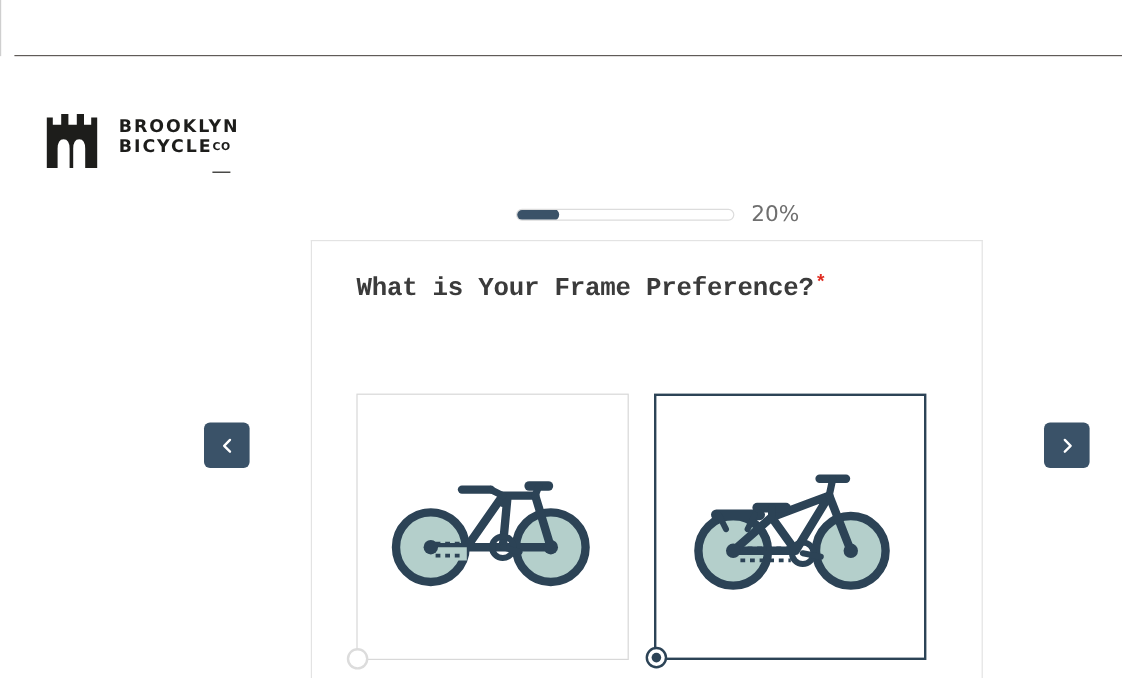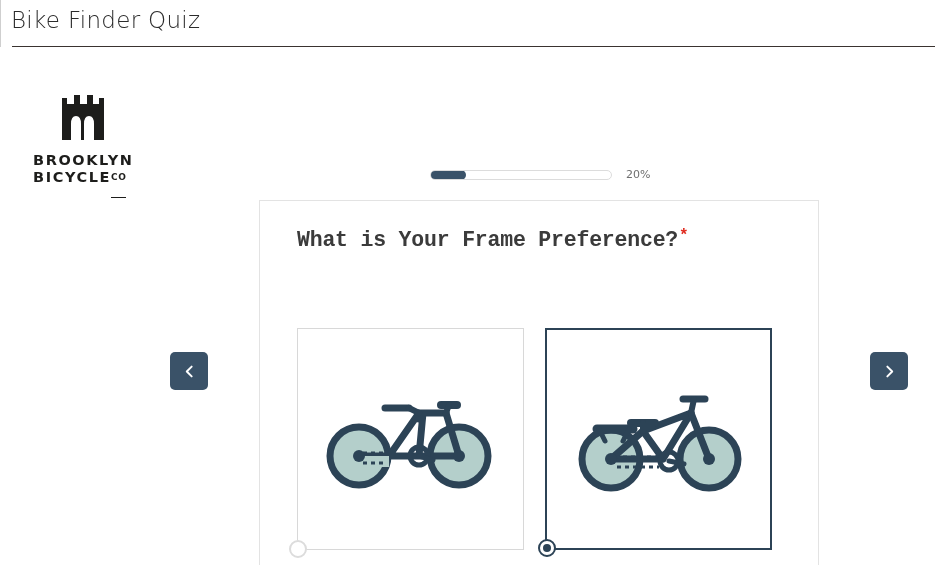--- a/index.html
+++ b/index.html
@@ -61,21 +61,20 @@
   }
 
   
   .logo-wrap {
     position: absolute;
     left: 33px;
     top: 43px;
     display: flex;
     align-items: center;
     gap: 12px;
-    flex-direction: column;
   }
   .logo-mark { width: 54px; height: 50px; display: block; }
   .logo-text {
     display: flex;
     flex-direction: column;
     justify-content: center;
     line-height: 1.18;
   }
   .logo-line {
     font-family: "DejaVu Sans", sans-serif;
@@ -113,21 +112,21 @@
     overflow: hidden;
   }
   .progress-fill {
     position: absolute;
     left: -1px; top: -1px;
     height: 10px;
     border-radius: 6px;
     background: #3a5268;
   }
   .progress-label {
-    font-size: 11px;
+    font-size: 18px;
     color: #6f6f6f;
     font-family: "DejaVu Sans", sans-serif;
     white-space: nowrap;
   }
 
   
   .quiz-panel {
     position: absolute;
     left: 259px;
     top: 153px;
@@ -222,21 +221,20 @@
   }
   .nav-prev { left: 170px; }
   .nav-next { left: 870px; }
   .nav-btn svg { width: 13px; height: 13px; display: block; }
 </style>
 </head>
 <body>
 
 <div class="app-header">
   <div class="left-rail"></div>
-  <div class="app-title">Bike Finder Quiz</div>
 </div>
 <div class="header-divider"></div>
 
 <div class="page">
 
   <div class="logo-wrap">
     <svg class="logo-mark" viewBox="0 0 54 50">
       <path fill="#1d1d1b" d="M6 14 L6 8 L11 8 L11 14 L18 14 L18 5 L24 5 L24 14 L31 14 L31 5 L37 5 L37 14 L43 14 L43 8 L48 8 L48 14 L48 50 L38 50 L38 34 Q38 26 33 26 Q28 26 28 34 L28 50 L25 50 L25 34 Q25 26 20 26 Q15 26 15 34 L15 50 L6 50 Z"></path>
     </svg>
     <div class="logo-text">

